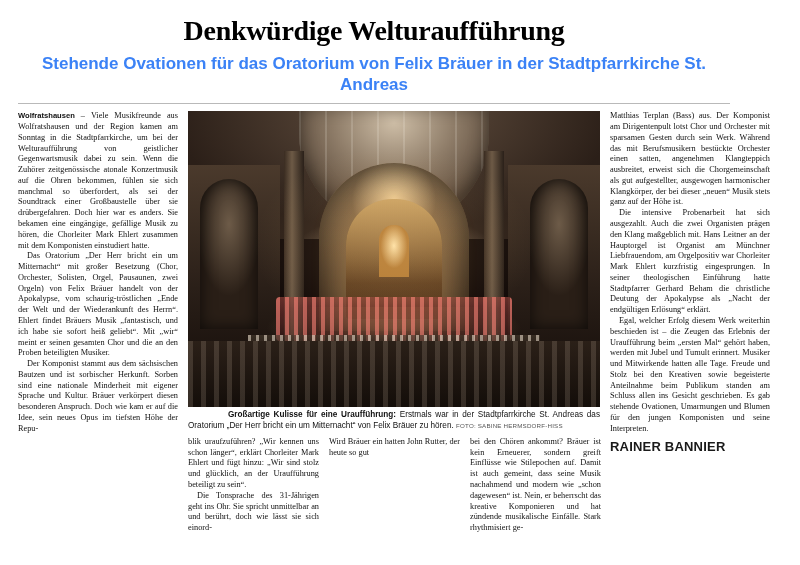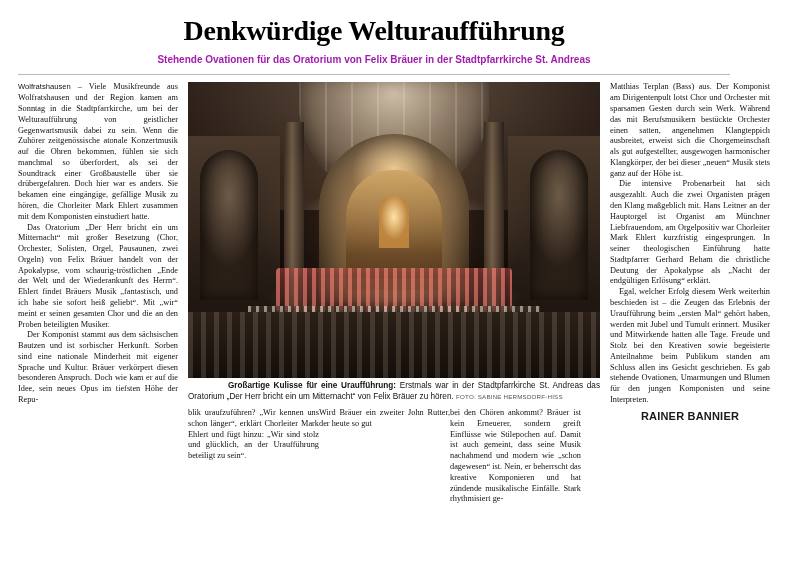--- a/index.html
+++ b/index.html
@@ -28,24 +28,24 @@
     font-size: 28px;
     letter-spacing: -0.3px;
     line-height: 1.05;
     margin: 2px 0 0 0;
     color: #000;
   }
   .subhead {
     text-align: center;
     font-family: "Liberation Sans", sans-serif;
     font-weight: bold;
-    font-size: 10px;
+    font-size: 17px;
     line-height: 1.2;
     margin: 9px 0 0 0;
-    color: #a21caf;
+    color: #3b82f6;
   }
   .rule {
     border: none;
     border-top: 1px solid #b9b9b9;
     margin: 8px 0 7px 0;
   }
   .columns {
     display: flex;
     gap: 10px;
     align-items: flex-start;
@@ -66,21 +66,21 @@
     text-justify: inter-word;
     hyphens: auto;
     -webkit-hyphens: auto;
     color: #111;
   }
   .col p + p, .col-mid p + p {
     text-indent: 9px;
   }
   .dateline {
     font-family: "Liberation Sans", sans-serif;
-    font-weight: normal;
+    font-weight: bold;
     font-size: 7.6px;
     margin-top: 11px;
   }
   .photo-wrap {
     width: 412px;
     margin: 0 0 4px 0;
   }
   .photo {
     position: relative;
     width: 412px;
@@ -209,29 +209,30 @@
     margin: 3px 0 6px 0;
     text-align: justify;
   }
   .caption b { font-weight: bold; padding-left: 40px; }
   .credit {
     font-size: 6.2px;
     color: #555;
     letter-spacing: 0.2px;
   }
   .byline {
-    text-align: center;
+    text-align: left;
     font-family: "Liberation Sans", sans-serif;
     font-weight: bold;
-    font-size: 11px;
+    font-size: 13px;
     margin-top: 4px;
     letter-spacing: 0.2px;
   }
   .mid-cols {
     display: flex;
+    gap: 10px;
   }
   .mid-col {
     width: 131px;
     flex: 0 0 131px;
   }
 </style>
 </head>
 <body>
 
 <div class="page">
@@ -267,23 +268,24 @@
         </div>
         <div class="caption">
           <b>Großartige Kulisse für eine Uraufführung:</b><span> Erstmals war in der Stadtpfarrkirche St. Andreas das Oratorium „Der Herr bricht ein um Mitternacht“ von Felix Bräuer zu hören.</span>
           <span class="credit">FOTO: SABINE HERMSDORF-HISS</span>
         </div>
       </div>
 
       <div class="mid-cols">
         <div class="mid-col">
           <p>blik uraufzuführen? „Wir kennen uns schon länger“, erklärt Chorleiter Mark Ehlert und fügt hinzu: „Wir sind stolz und glücklich, an der Uraufführung beteiligt zu sein“.</p>
+          <p>Die Tonsprache des 31-Jährigen geht ins Ohr. Sie spricht unmittelbar an und berührt, doch wie lässt sie sich einord-</p>
         </div>
         <div class="mid-col">
-          <p>Wird Bräuer ein zweiter John Rutter, der heute so gut</p>
+          <p>Wird Bräuer ein hatten John Rutter, der heute so gut</p>
         </div>
         <div class="mid-col">
           <p>bei den Chören ankommt? Bräuer ist kein Erneuerer, sondern greift Einflüsse wie Stilepochen auf. Damit ist auch gemeint, dass seine Musik nachahmend und modern wie „schon dagewesen“ ist. Nein, er beherrscht das kreative Komponieren und hat zündende musikalische Einfälle. Stark rhythmisiert ge-</p>
         </div>
       </div>
 
     </div>
 
     <div class="col">
       <p>Matthias Terplan (Bass) aus. Der Komponist am Dirigentenpult lotst Chor und Orchester mit sparsamen Gesten durch sein Werk. Während das mit Berufsmusikern bestückte Orchester einen satten, angenehmen Klangteppich ausbreitet, erweist sich die Chorgemeinschaft als gut aufgestellter, ausgewogen harmonischer Klangkörper, der bei dieser „neuen“ Musik stets ganz auf der Höhe ist.</p>

